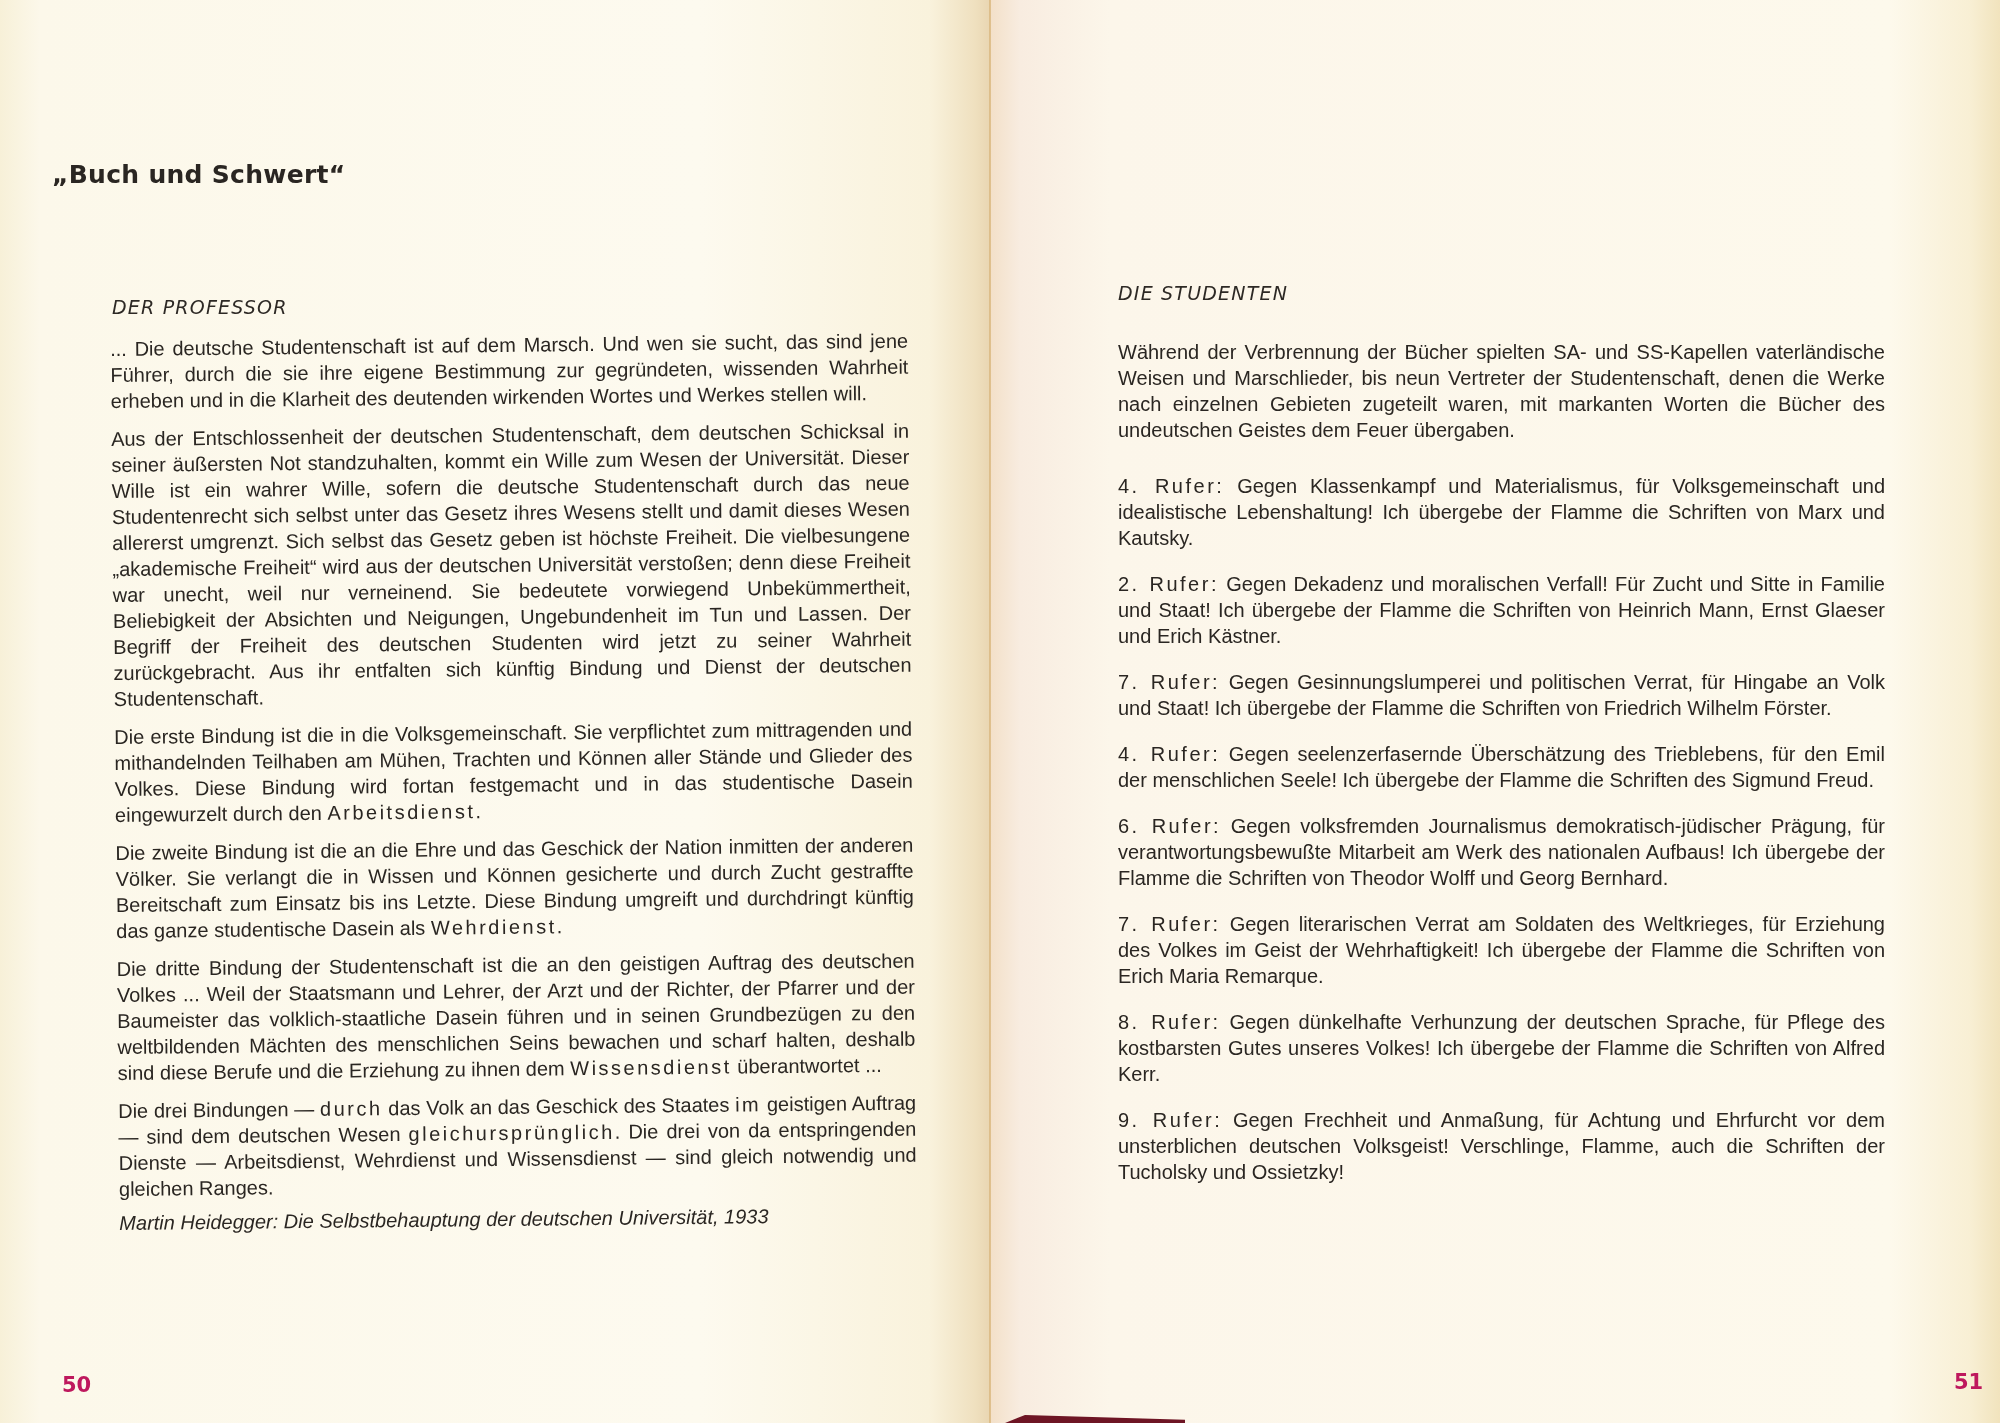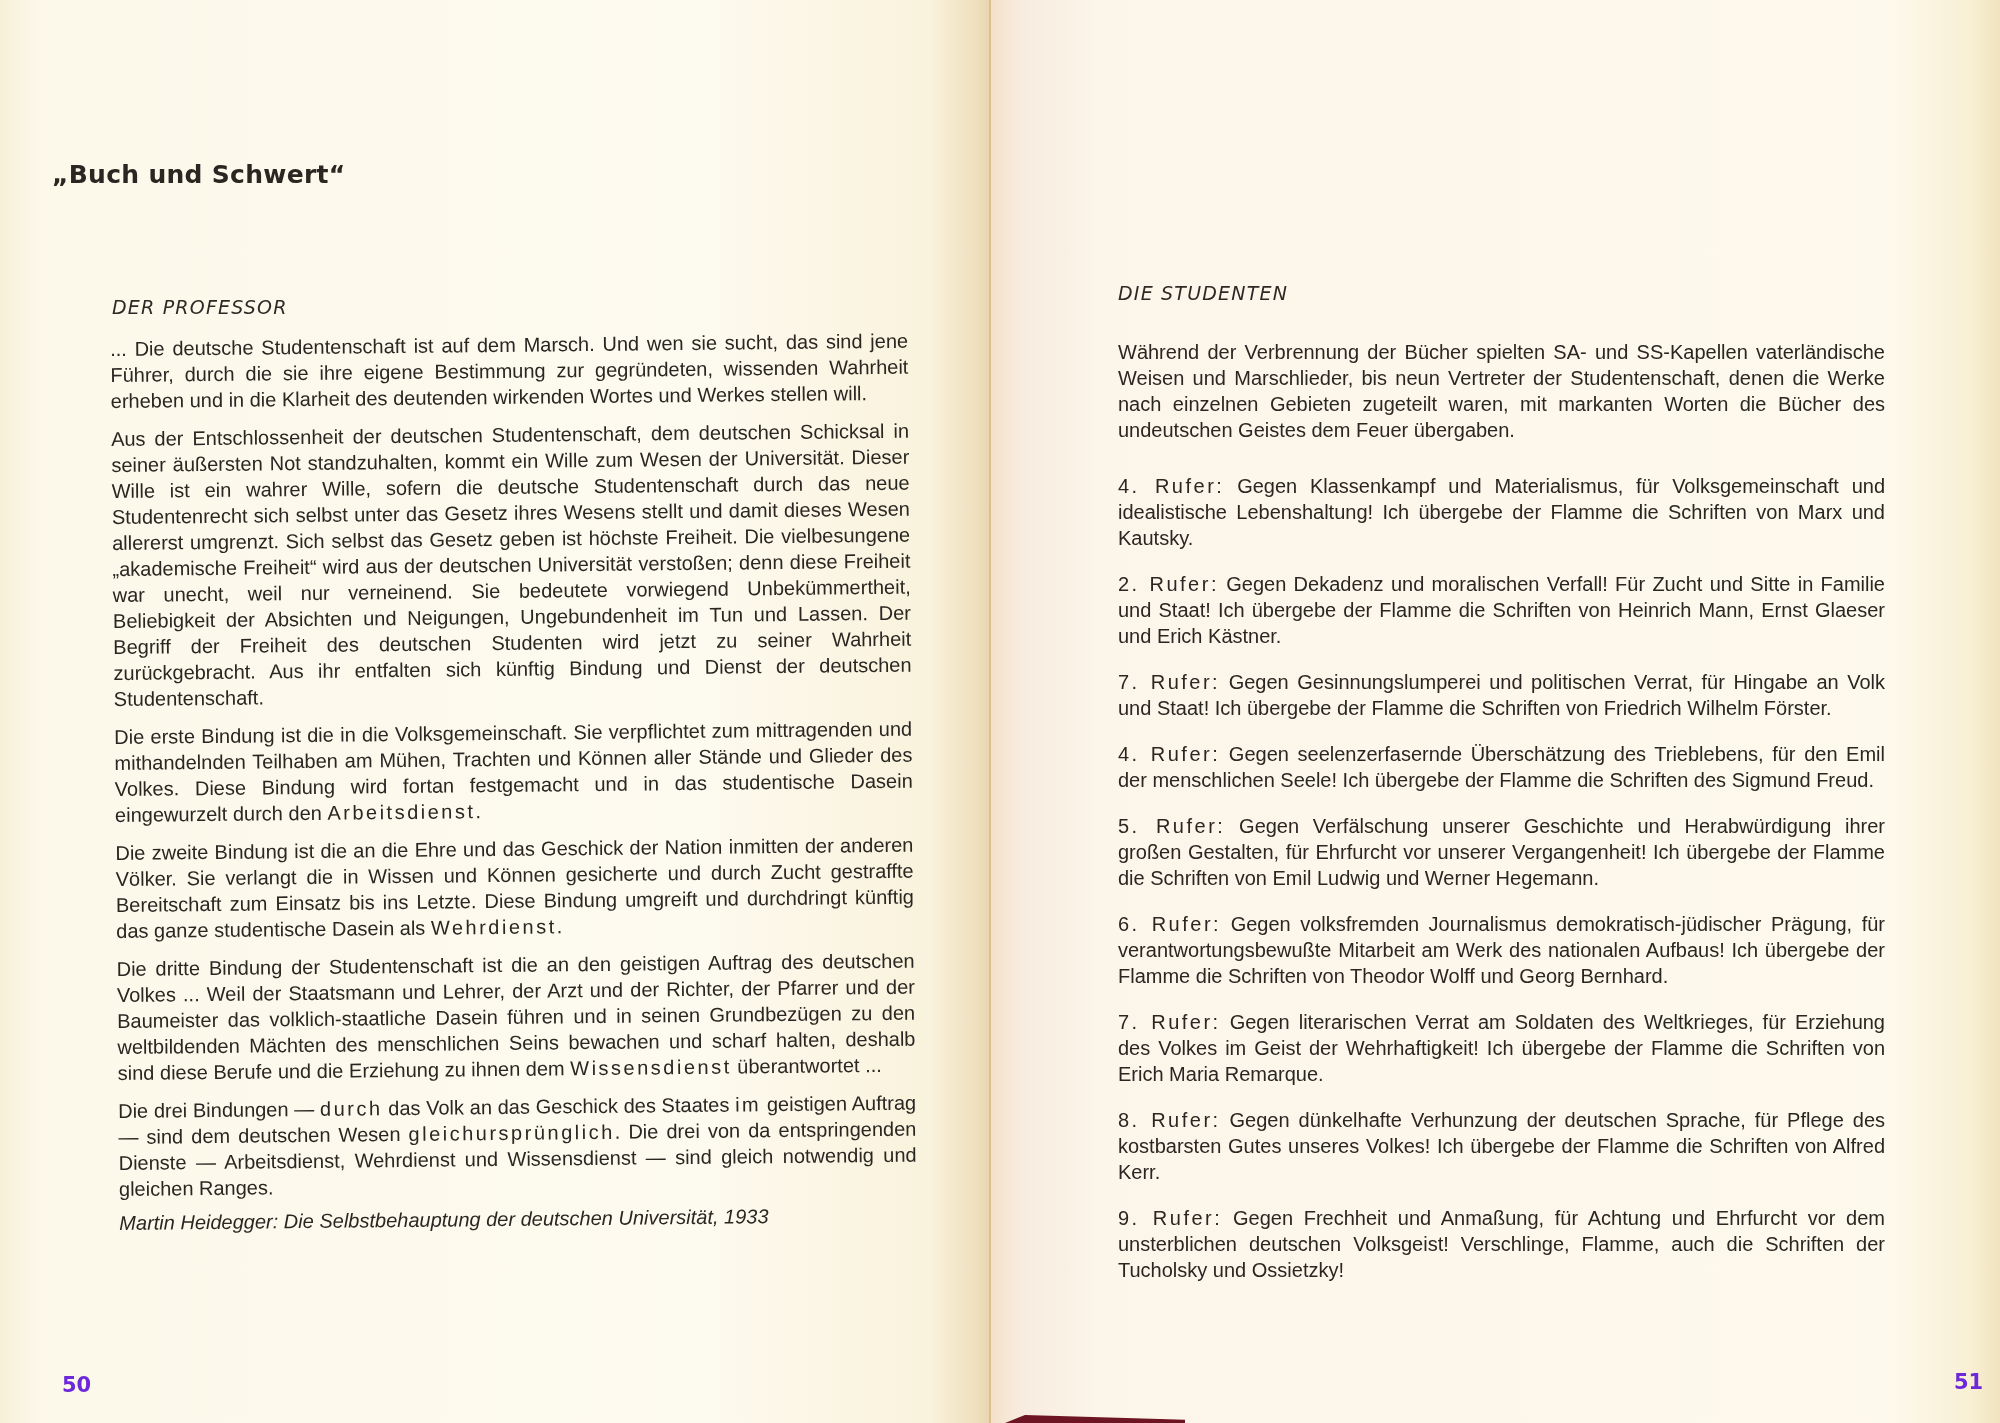--- a/index.html
+++ b/index.html
@@ -49,21 +49,21 @@
   .body-text p { margin: 0 0 12px 0; }
   .left-body { left: 110px; top: 336px; width: 798px; transform: rotate(-0.6deg); transform-origin: left top; }
   .right-body { left: 1118px; top: 339px; width: 767px; }
   .right-body p.intro { margin-bottom: 30px; }
   .right-body p.rufer { margin-bottom: 20px; }
   .caller { letter-spacing: 2.5px; }
   .spaced { letter-spacing: 2.5px; }
   .citation { font-style: italic; margin-top: 2px; }
   .page-number {
     position: absolute; font-family: "DejaVu Sans", sans-serif;
-    font-weight: bold; font-size: 21px; color: #6d28d9;
+    font-weight: bold; font-size: 21px; color: #be185d;
   }
   .pn-left { left: 62px; top: 1373px; }
   .pn-right { left: 1914px; top: 1370px; margin-left: 40px; }
 </style>
 </head>
 <body>
 
 <div class="spread">
 
   <div class="page page-left"></div>
@@ -88,21 +88,20 @@
 
   <div class="section-head right-head">DIE STUDENTEN</div>
 
   <div class="body-text right-body">
     <p class="intro">Während der Verbrennung der Bücher spielten SA- und SS-Kapellen vaterländische Weisen und Marschlieder, bis neun Vertreter der Studentenschaft, denen die Werke nach einzelnen Gebieten zugeteilt waren, mit markanten Worten die Bücher des undeutschen Geistes dem Feuer übergaben.</p>
     <div id="callers">
         <p class="rufer"><span class="caller">4. Rufer:</span><span> Gegen Klassenkampf und Materialismus, für Volksgemeinschaft und idealistische Lebenshaltung! Ich übergebe der Flamme die Schriften von Marx und Kautsky.</span></p>
         <p class="rufer"><span class="caller">2. Rufer:</span><span> Gegen Dekadenz und moralischen Verfall! Für Zucht und Sitte in Familie und Staat! Ich übergebe der Flamme die Schriften von Heinrich Mann, Ernst Glaeser und Erich Kästner.</span></p>
         <p class="rufer"><span class="caller">7. Rufer:</span><span> Gegen Gesinnungslumperei und politischen Verrat, für Hingabe an Volk und Staat! Ich übergebe der Flamme die Schriften von Friedrich Wilhelm Förster.</span></p>
         <p class="rufer"><span class="caller">4. Rufer:</span><span> Gegen seelenzerfasernde Überschätzung des Trieblebens, für den Emil der menschlichen Seele! Ich übergebe der Flamme die Schriften des Sigmund Freud.</span></p>
-        <p class="rufer"><span class="caller">5. Rufer:</span><span> Gegen Verfälschung unserer Geschichte und Herabwürdigung ihrer großen Gestalten, für Ehrfurcht vor unserer Vergangenheit! Ich übergebe der Flamme die Schriften von Emil Ludwig und Werner Hegemann.</span></p>
         <p class="rufer"><span class="caller">6. Rufer:</span><span> Gegen volksfremden Journalismus demokratisch-jüdischer Prägung, für verantwortungsbewußte Mitarbeit am Werk des nationalen Aufbaus! Ich übergebe der Flamme die Schriften von Theodor Wolff und Georg Bernhard.</span></p>
         <p class="rufer"><span class="caller">7. Rufer:</span><span> Gegen literarischen Verrat am Soldaten des Weltkrieges, für Erziehung des Volkes im Geist der Wehrhaftigkeit! Ich übergebe der Flamme die Schriften von Erich Maria Remarque.</span></p>
         <p class="rufer"><span class="caller">8. Rufer:</span><span> Gegen dünkelhafte Verhunzung der deutschen Sprache, für Pflege des kostbarsten Gutes unseres Volkes! Ich übergebe der Flamme die Schriften von Alfred Kerr.</span></p>
         <p class="rufer"><span class="caller">9. Rufer:</span><span> Gegen Frechheit und Anmaßung, für Achtung und Ehrfurcht vor dem unsterblichen deutschen Volksgeist! Verschlinge, Flamme, auch die Schriften der Tucholsky und Ossietzky!</span></p>
       </div>
   </div>
 
   <div class="page-number pn-right">51</div>
 </div>
 

